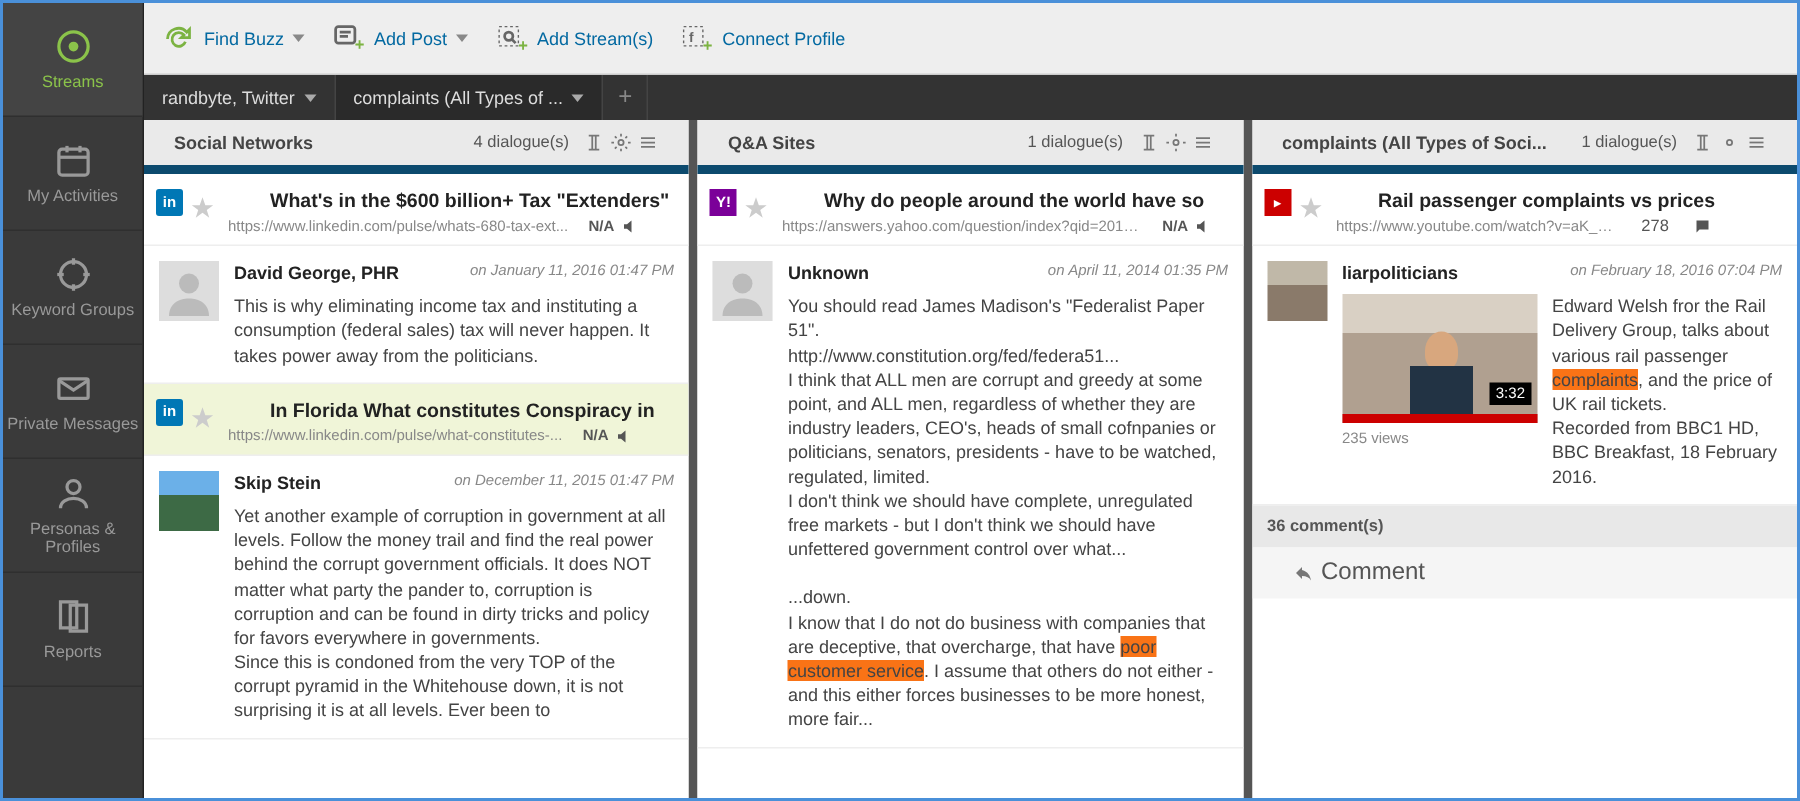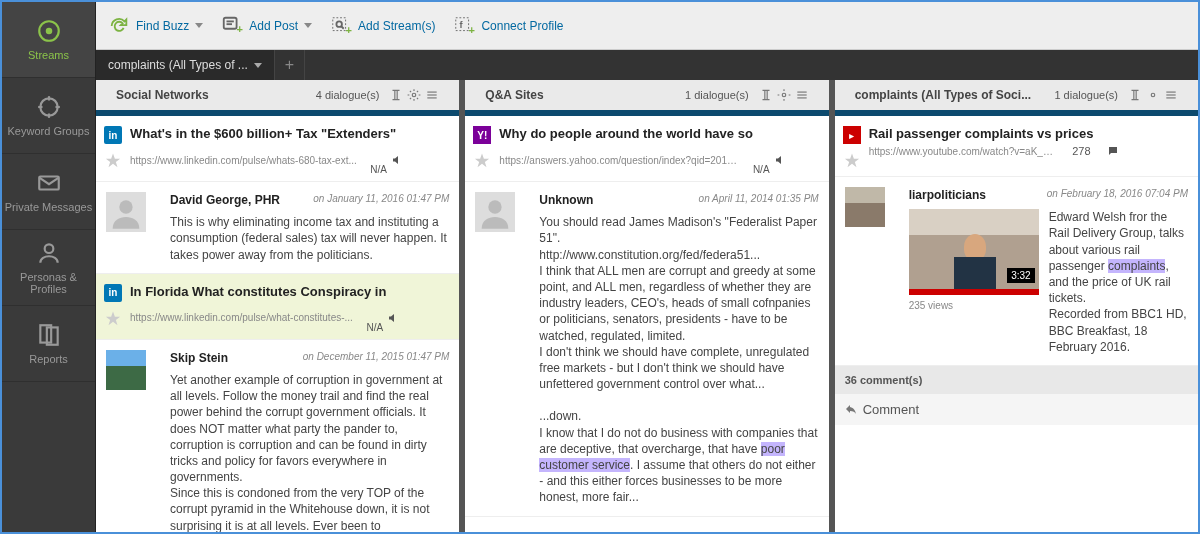--- a/index.html
+++ b/index.html
@@ -27,55 +27,64 @@
 .hdr-ic { width: 14px; height: 14px; fill: #777; margin-left: 4px; cursor: pointer; }
 .col-body { flex: 1; overflow-y: auto; background: #fff; }
 .card-hdr { display: flex; padding: 10px 8px 6px 8px; gap: 8px; background: #fff; border-bottom: 1px solid #eee; }
 .card-hdr.hi { background: #f0f5d8; }
 .src { width: 18px; height: 18px; flex-shrink: 0; }
 .src.li { background: #0077b5; color: #fff; font-weight: bold; display: flex; align-items: center; justify-content: center; font-size: 10px; border-radius: 2px; }
 .src.ya { background: #7b0099; color: #fff; font-weight: bold; display: flex; align-items: center; justify-content: center; font-size: 10px; }
 .src.yt { background: #cc0000; color: #fff; font-weight: bold; display: flex; align-items: center; justify-content: center; font-size: 6px; }
 .star { width: 18px; height: 18px; fill: #ccc; margin-top: 4px; cursor: pointer; }
 .card-titlebox { flex: 1; min-width: 0; }
-.card-title { font-weight: bold; font-size: 13px; color: #222; margin-bottom: 4px; white-space: nowrap; overflow: hidden; text-overflow: ellipsis; }
+.card-title { font-weight: bold; font-size: 13px; color: #222; margin-bottom: 4px; white-space: nowrap; overflow: hidden; text-overflow: ellipsis; margin-left: 28px; }
 .card-url { color: #888; font-size: 10px; white-space: nowrap; overflow: hidden; text-overflow: ellipsis; display: inline-block; max-width: 240px; vertical-align: middle; }
 .card-meta { font-size: 10px; color: #777; display: flex; align-items: center; gap: 4px; }
-.sent { font-size: 10px; color: #555; font-weight: normal; margin-top: 19px; }
+.sent { font-size: 10px; color: #555; font-weight: bold; }
 .speaker { width: 12px; height: 12px; fill: #555; }
-.post { display: flex; gap: 24px; padding: 10px; border-bottom: 1px solid #eee; }
+.post { display: flex; gap: 10px; padding: 10px; border-bottom: 1px solid #eee; }
 .avatar { width: 40px; height: 40px; background: #ddd; flex-shrink: 0; overflow: hidden; }
 .post-body { flex: 1; font-size: 12px; color: #444; line-height: 1.35; }
 .post-top { display: flex; justify-content: space-between; margin-bottom: 6px; }
 .author { font-weight: bold; color: #222; }
 .ts { color: #888; font-style: italic; font-size: 10px; }
-.hl { background: #c4b5fd; }
-.badges { display: flex; flex-direction: column; gap: 4px; align-items: flex-start; flex-shrink: 0; }
+.hl { background: #f97316; }
+.badges { display: flex; gap: 4px; align-items: flex-start; flex-shrink: 0; }
 .stat { color: #555; font-size: 11px; display: flex; align-items: center; gap: 16px; }
 .thumb { position: relative; width: 130px; height: 86px; background: linear-gradient(#d9d0c4 30%, #b0a090 30%, #b0a090 100%); margin-bottom: 4px; }
 .thumb .play { position: absolute; bottom: 0; left: 0; right: 0; height: 6px; background: #cc0000; }
 .thumb .dur { position: absolute; bottom: 12px; right: 4px; background: #000; color: #fff; padding: 1px 4px; font-size: 10px; }
 .thumb .head{position:absolute; left:55px; top:25px; width:22px; height:26px; background:#d8a77e; border-radius:50% 50% 40% 40%;}
 .thumb .chest{position:absolute; left:45px; top:48px; width:42px; height:32px; background:#223344;}
 .views { color: #888; font-size: 10px; }
 .cmt-bar { background: #e8e8e8; padding: 8px 10px; font-size: 11px; font-weight: bold; color: #555; }
-.cmt-act { background: #f5f5f5; padding: 8px 10px; font-size: 13px; color: #555; display: flex; align-items: center; gap: 6px; cursor: pointer; }
+.cmt-act { background: #f5f5f5; padding: 8px 28px; font-size: 16px; color: #555; display: flex; align-items: center; gap: 6px; cursor: pointer; }
 .cmt-act svg{width:12px;height:12px;fill:#777;}
 </style>
 </head>
 <body>
 
 <div class="app">
   <div class="side">
     <div class="side-item active">
       <svg class="ic" viewBox="0 0 24 24">
           <circle cx="12" cy="12" r="9" fill="none" stroke="currentColor" stroke-width="2"></circle>
           <circle cx="12" cy="12" r="3"></circle>
         </svg>
       <span>Streams</span>
+    </div>
+    <div class="side-item">
+      <svg class="ic" viewBox="0 0 24 24">
+          <rect x="3" y="5" width="18" height="16" rx="2" fill="none" stroke="currentColor" stroke-width="2"></rect>
+          <line x1="3" y1="10" x2="21" y2="10" stroke="currentColor" stroke-width="2"></line>
+          <line x1="8" y1="3" x2="8" y2="7" stroke="currentColor" stroke-width="2"></line>
+          <line x1="16" y1="3" x2="16" y2="7" stroke="currentColor" stroke-width="2"></line>
+        </svg>
+      <span>My Activities</span>
     </div>
     <div class="side-item">
       <svg class="ic" viewBox="0 0 24 24">
           <circle cx="12" cy="12" r="8" fill="none" stroke="currentColor" stroke-width="2"></circle>
           <line x1="12" y1="2" x2="12" y2="6" stroke="currentColor" stroke-width="2"></line>
           <line x1="12" y1="18" x2="12" y2="22" stroke="currentColor" stroke-width="2"></line>
           <line x1="2" y1="12" x2="6" y2="12" stroke="currentColor" stroke-width="2"></line>
           <line x1="18" y1="12" x2="22" y2="12" stroke="currentColor" stroke-width="2"></line>
         </svg>
       <span>Keyword Groups</span>
@@ -135,20 +144,24 @@
         <svg viewBox="0 0 24 24">
             <rect x="3" y="3" width="14" height="14" fill="none" stroke="#666" stroke-width="1" stroke-dasharray="2 2"></rect>
             <text x="7" y="14" font-size="10" fill="#666" font-weight="bold">f</text>
             <text x="17" y="21" font-size="12" fill="#7cb342" font-weight="bold">+</text>
           </svg>
         <span>Connect Profile</span>
       </div>
     </div>
 
     <div class="tabs">
+      <div class="tab">
+          <span>randbyte, Twitter</span>
+          <span class="caret"></span>
+        </div>
       <div class="tab" style="background:#2a2a2a">
           <span>complaints (All Types of ...</span>
           <span class="caret"></span>
         </div>
       <div class="tab add">+</div>
     </div>
 
     <div class="cols">
 
       <div class="col">

